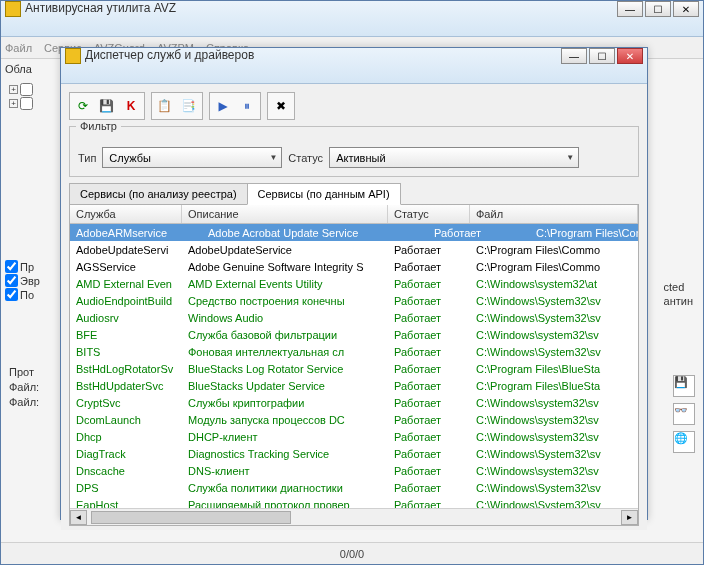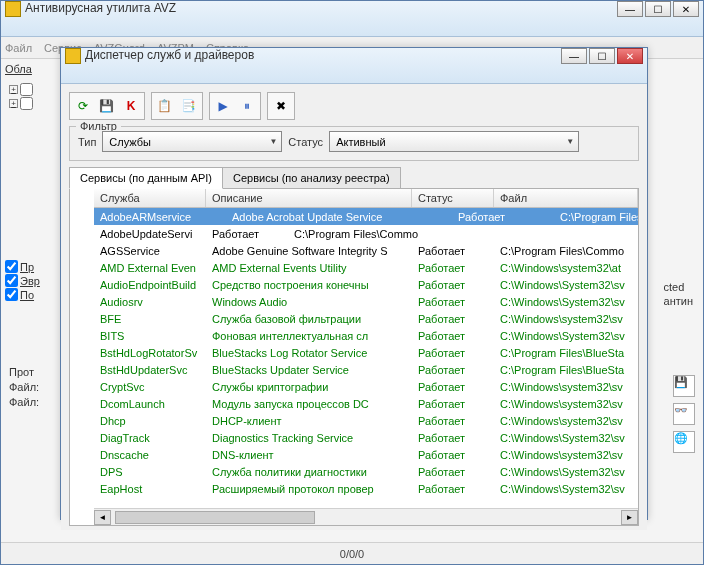--- a/index.html
+++ b/index.html
@@ -13,21 +13,21 @@
 .titlebar-icon { width: 16px; height: 16px; margin-right: 4px; background: #f0c020; border: 1px solid #a08000; }
 .titlebar-text { flex: 1; font-size: 12px; color: #333; }
 .win-btns { display: flex; gap: 2px; }
 .win-btn { width: 26px; height: 16px; border: 1px solid #888; background: linear-gradient(#fdfdfd,#e0e0e0); font-size: 10px; display: flex; align-items: center; justify-content: center; cursor: pointer; }
 .win-btn.close { background: linear-gradient(#f08080,#d04040); color: #fff; border-color: #a03030; }
 
 .menubar { height: 22px; background: #f0f0f0; display: flex; align-items: center; padding: 0 4px; gap: 12px; border-bottom: 1px solid #d0d0d0; }
 .menu-item { color: #888; cursor: pointer; }
 
 .bg-content { padding: 6px; color: #333; position: relative; height: calc(100% - 47px - 22px); background: #f4f4f4; }
-.bg-left { position: absolute; left: 4px; top: 4px; text-decoration: underline; }
+.bg-left { position: absolute; left: 4px; top: 4px; }
 .bg-tree { margin-left: 4px; }
 .bg-tree-item { display: flex; align-items: center; gap: 2px; margin: 1px 0; }
 .bg-tree-item .box { width: 9px; height: 9px; border: 1px solid #888; display: flex; align-items: center; justify-content: center; font-size: 8px; }
 .bg-check { width: 13px; height: 13px; border: 1px solid #888; background: #fff; }
 
 .bg-right { position: absolute; right: 10px; top: 220px; }
 .bg-right-item { margin: 2px 0; color: #333; }
 
 .bg-bottom-left { position: absolute; left: 4px; top: 300px; }
 .bg-bottom-left div { margin: 3px 0; }
@@ -37,34 +37,34 @@
 
 .statusbar { position: absolute; bottom: 0; left: 0; right: 0; height: 22px; background: #f0f0f0; border-top: 1px solid #d0d0d0; display: flex; align-items: center; justify-content: center; color: #444; }
 
 
 .child-body { padding: 4px 8px 4px 8px; background: #f0f0f0; height: calc(100% - 25px); display: flex; flex-direction: column; }
 
 .toolbar { display: flex; align-items: center; gap: 6px; padding: 4px 0; }
 .tb-group { display: flex; border: 1px solid #b0b0b0; padding: 2px; gap: 2px; background: #f8f8f8; }
 .tb-btn { width: 22px; height: 22px; border: 1px solid transparent; display: flex; align-items: center; justify-content: center; cursor: pointer; font-size: 12px; }
 
-.filter-box { border: 1px solid #c0c0c0; padding: 0 8px 8px 8px; margin-top: 2px; position: relative; }
+.filter-box { border: 1px solid #c0c0c0; padding: 16px 8px 8px 8px; margin-top: 2px; position: relative; }
 .filter-label { position: absolute; top: -7px; left: 6px; background: #f0f0f0; padding: 0 4px; color: #333; }
 .filter-row { display: flex; align-items: center; gap: 6px; margin-top: 4px; }
 .filter-row label { color: #333; text-align: right; }
 .combo { flex: 0 0 auto; height: 21px; border: 1px solid #888; background: linear-gradient(#fff,#e8e8e8); padding: 0 18px 0 6px; position: relative; cursor: pointer; display: flex; align-items: center; }
 .combo::after { content: "▼"; position: absolute; right: 4px; font-size: 8px; color: #444; }
 .combo1 { width: 180px; }
 .combo2 { width: 250px; }
 
 .tabs { display: flex; margin-top: 6px; }
 .tab { padding: 4px 10px; border: 1px solid #b0b0b0; background: #e8e8e8; cursor: pointer; margin-right: -1px; }
 .tab.active { background: #fff; border-bottom-color: #fff; position: relative; z-index: 2; }
 
-.table-wrap { flex: 1; border: 1px solid #b0b0b0; background: #fff; overflow: hidden; display: flex; flex-direction: column; margin-top: -1px; padding-left: 24px; }
+.table-wrap { flex: 1; border: 1px solid #b0b0b0; background: #fff; overflow: hidden; display: flex; flex-direction: column; margin-top: -1px; }
 .thead { display: flex; background: linear-gradient(#fdfdfd,#e8e8e8); border-bottom: 1px solid #c0c0c0; flex: 0 0 auto; }
 .th { padding: 3px 6px; border-right: 1px solid #d0d0d0; color: #333; overflow: hidden; white-space: nowrap; }
 .c0 { width: 112px; } .c1 { width: 206px; } .c2 { width: 82px; } .c3 { flex: 1; }
 
 .tbody { flex: 1; overflow: hidden; }
 .tr { display: flex; height: 17px; align-items: center; }
 .tr.sel { background: #5898d8; color: #fff; gap: 20px; }
 .tr.green { color: #008000; }
 .tr.black { color: #000; }
 .td { padding: 1px 6px; overflow: hidden; white-space: nowrap; text-overflow: clip; }
@@ -179,40 +179,41 @@
             <span>Службы</span>
           </div>
         <label>Статус</label>
         <div class="combo combo2">
             <span>Активный</span>
           </div>
       </div>
     </div>
 
     <div class="tabs">
+      <div class="tab">Сервисы (по анализу реестра)</div>
       <div class="tab active">Сервисы (по данным API)</div>
-      <div class="tab">Сервисы (по анализу реестра)</div>
     </div>
 
     <div class="table-wrap">
       <div class="thead">
         <div class="th c0">Служба</div>
         <div class="th c1">Описание</div>
         <div class="th c2">Статус</div>
         <div class="th c3">Файл</div>
       </div>
       <div class="tbody" id="tbody">
           <div class="tr sel">
             <div class="td c0">AdobeARMservice</div>
             <div class="td c1">Adobe Acrobat Update Service</div>
             <div class="td c2">Работает</div>
             <div class="td c3">C:\Program Files\Commo</div>
           </div>
           <div class="tr black">
             <div class="td c0">AdobeUpdateServi</div>
+            <div class="td c1">AdobeUpdateService</div>
             <div class="td c2">Работает</div>
             <div class="td c3">C:\Program Files\Commo</div>
           </div>
           <div class="tr black">
             <div class="td c0">AGSService</div>
             <div class="td c1">Adobe Genuine Software Integrity S</div>
             <div class="td c2">Работает</div>
             <div class="td c3">C:\Program Files\Commo</div>
           </div>
           <div class="tr green">

